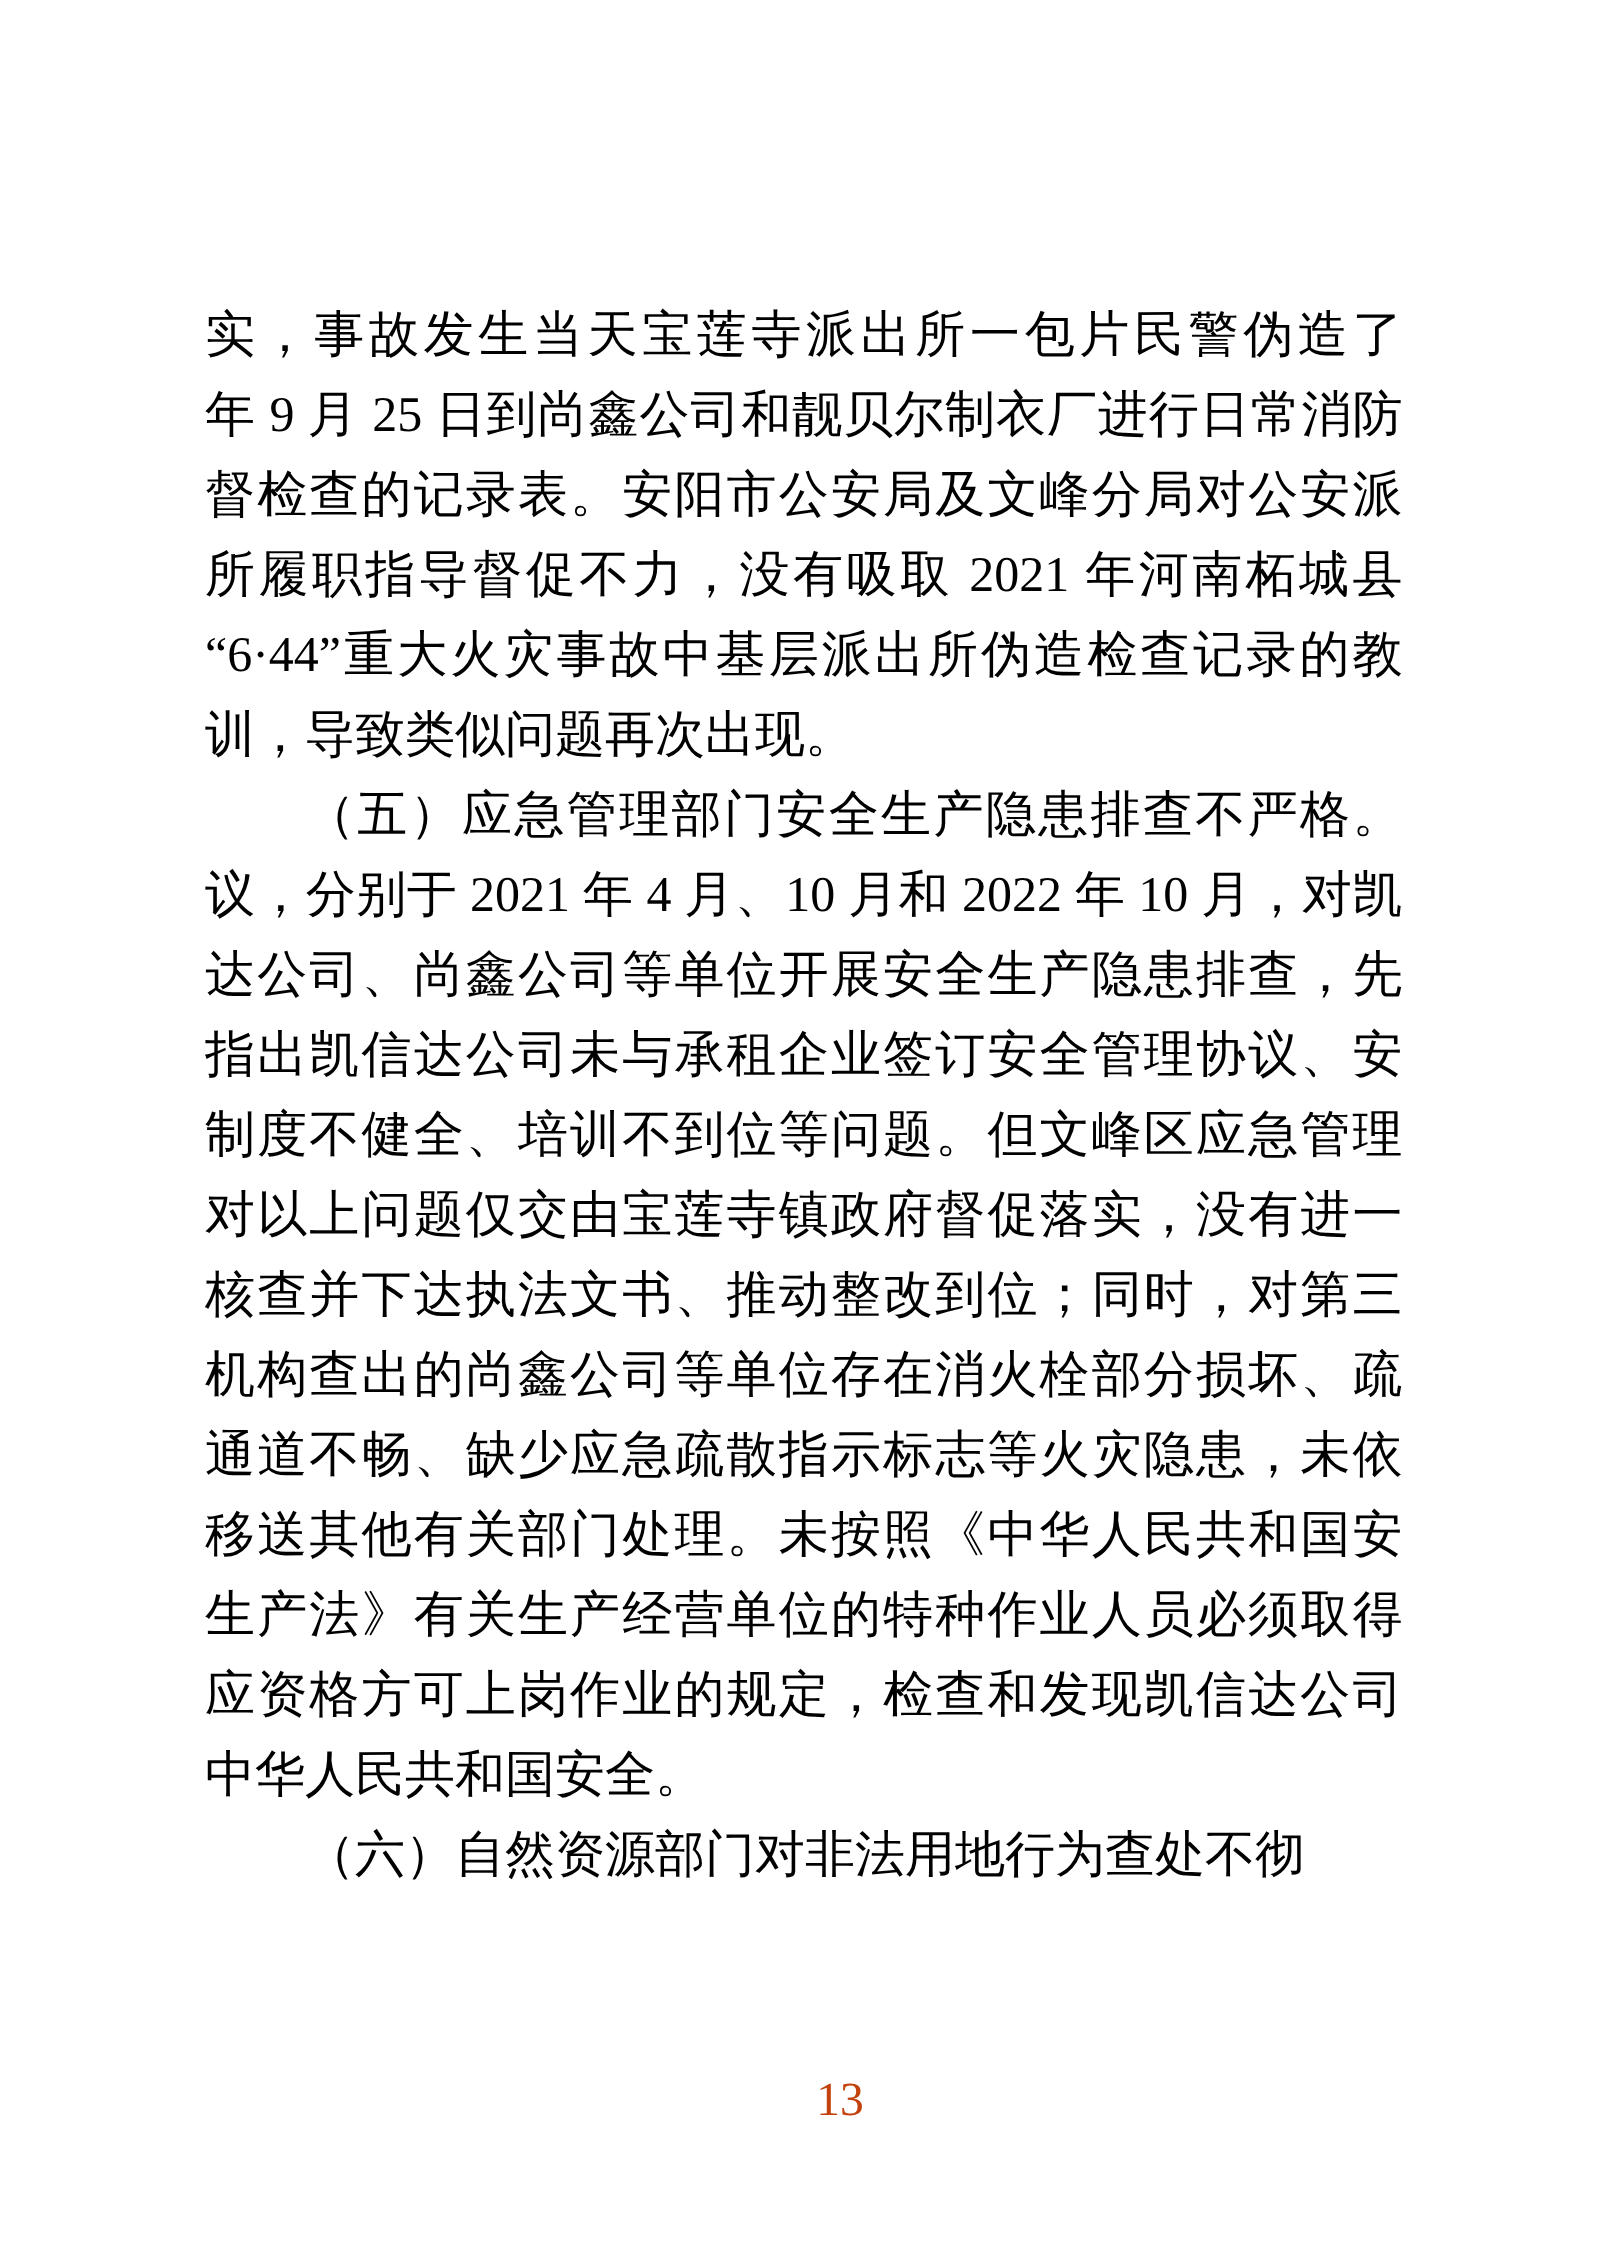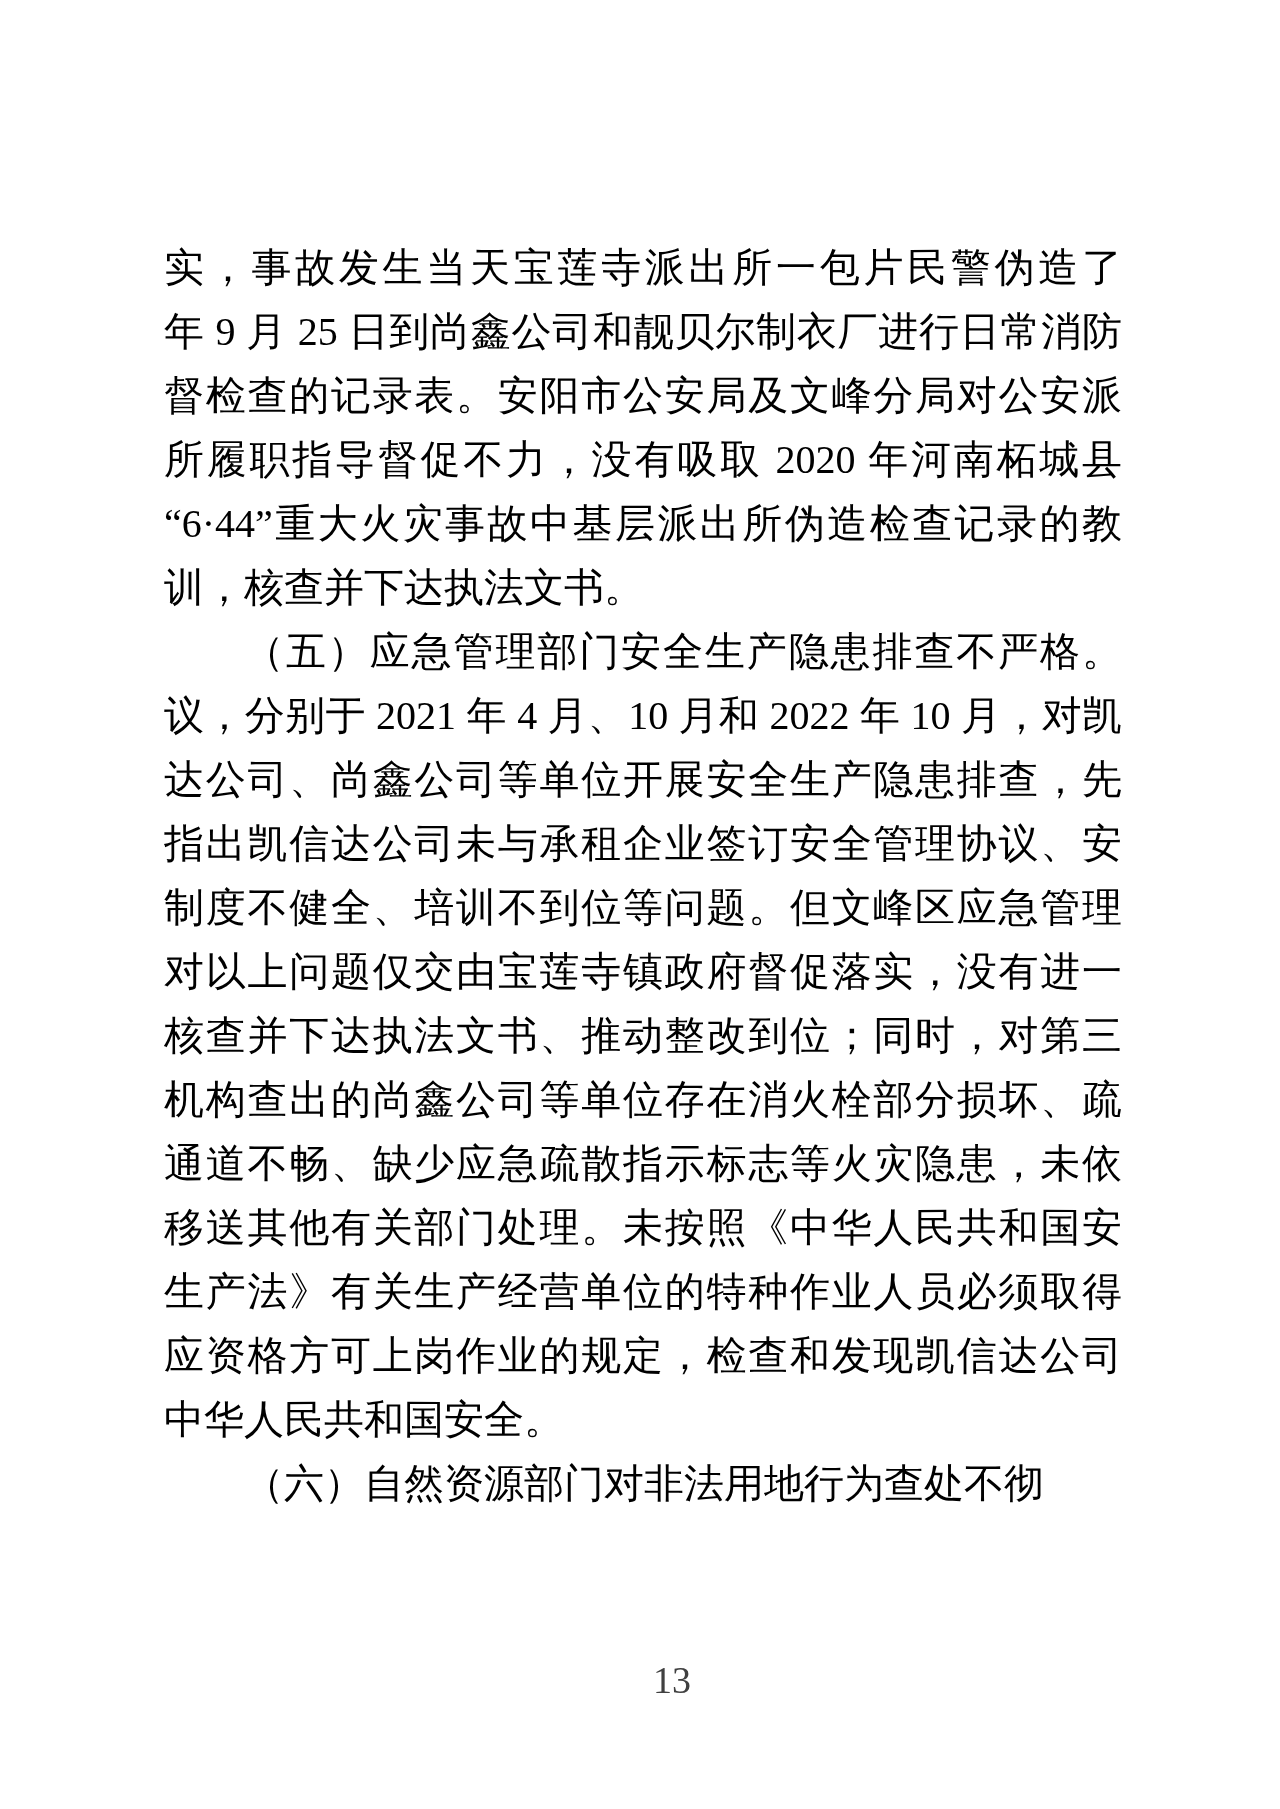--- a/index.html
+++ b/index.html
@@ -41,33 +41,33 @@
   }
   .pageno {
     position: absolute;
     top: 1660px;
     left: 612px;
     width: 120px;
     text-align: center;
     font-family: "Liberation Serif", "DejaVu Serif", serif;
     font-size: 38px;
     line-height: 40px;
-    color: #404040;
+    color: #c2410c;
   }
 </style>
 </head>
 <body>
 
 <div class="doc">
   <div class="line fill">实，事故发生当天宝莲寺派出所一包片民警伪造了 2022</div>
   <div class="line fill">年 9 月 25 日到尚鑫公司和靓贝尔制衣厂进行日常消防监</div>
   <div class="line fill">督检查的记录表。安阳市公安局及文峰分局对公安派出</div>
-  <div class="line fill">所履职指导督促不力，没有吸取 2020 年河南柘城县</div>
+  <div class="line fill">所履职指导督促不力，没有吸取 2021 年河南柘城县</div>
   <div class="line fill">“6·44”重大火灾事故中基层派出所伪造检查记录的教</div>
-  <div class="line">训，核查并下达执法文书。</div>
+  <div class="line">训，导致类似问题再次出现。</div>
   <div class="line fill indent"><span class="bold">（五）应急管理部门安全生产隐患排查不严格。</span></div>
   <div class="line fill">议，分别于 2021 年 4 月、10 月和 2022 年 10 月，对凯信</div>
   <div class="line fill">达公司、尚鑫公司等单位开展安全生产隐患排查，先后</div>
   <div class="line fill">指出凯信达公司未与承租企业签订安全管理协议、安全</div>
   <div class="line fill">制度不健全、培训不到位等问题。但文峰区应急管理局</div>
   <div class="line fill">对以上问题仅交由宝莲寺镇政府督促落实，没有进一步</div>
   <div class="line fill">核查并下达执法文书、推动整改到位；同时，对第三方</div>
   <div class="line fill">机构查出的尚鑫公司等单位存在消火栓部分损坏、疏散</div>
   <div class="line fill">通道不畅、缺少应急疏散指示标志等火灾隐患，未依法</div>
   <div class="line fill">移送其他有关部门处理。未按照《中华人民共和国安全</div>

